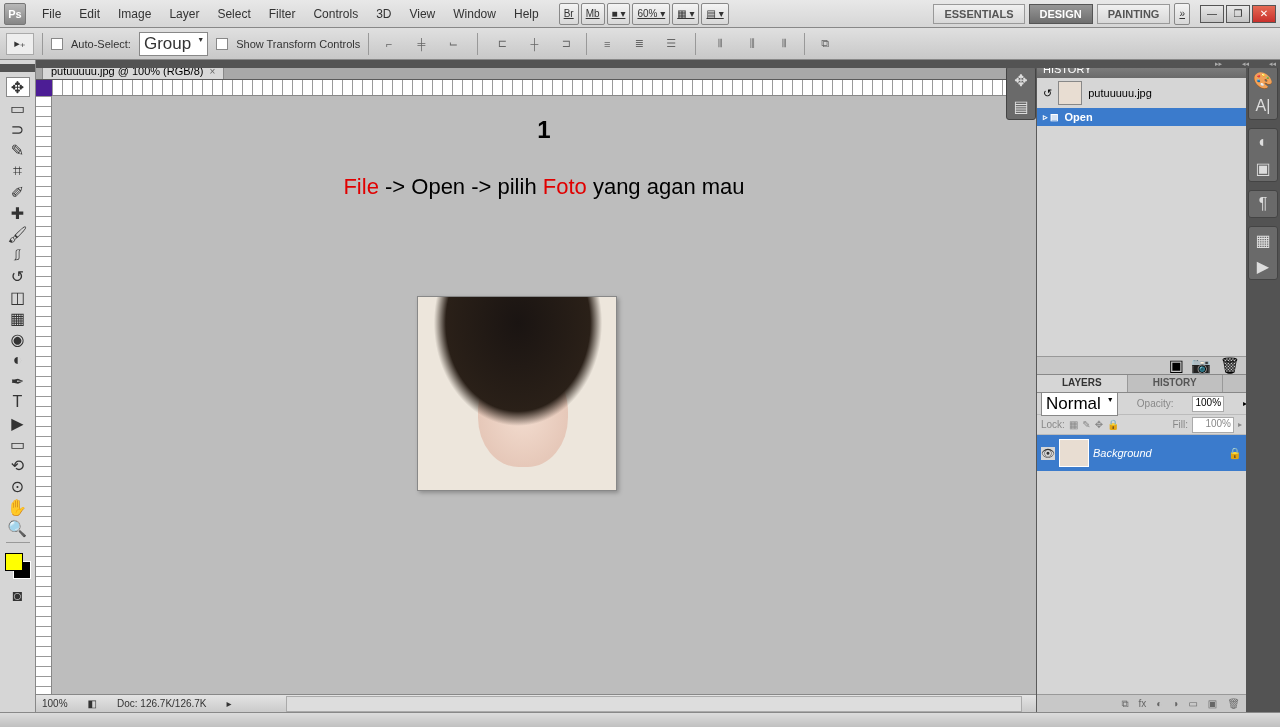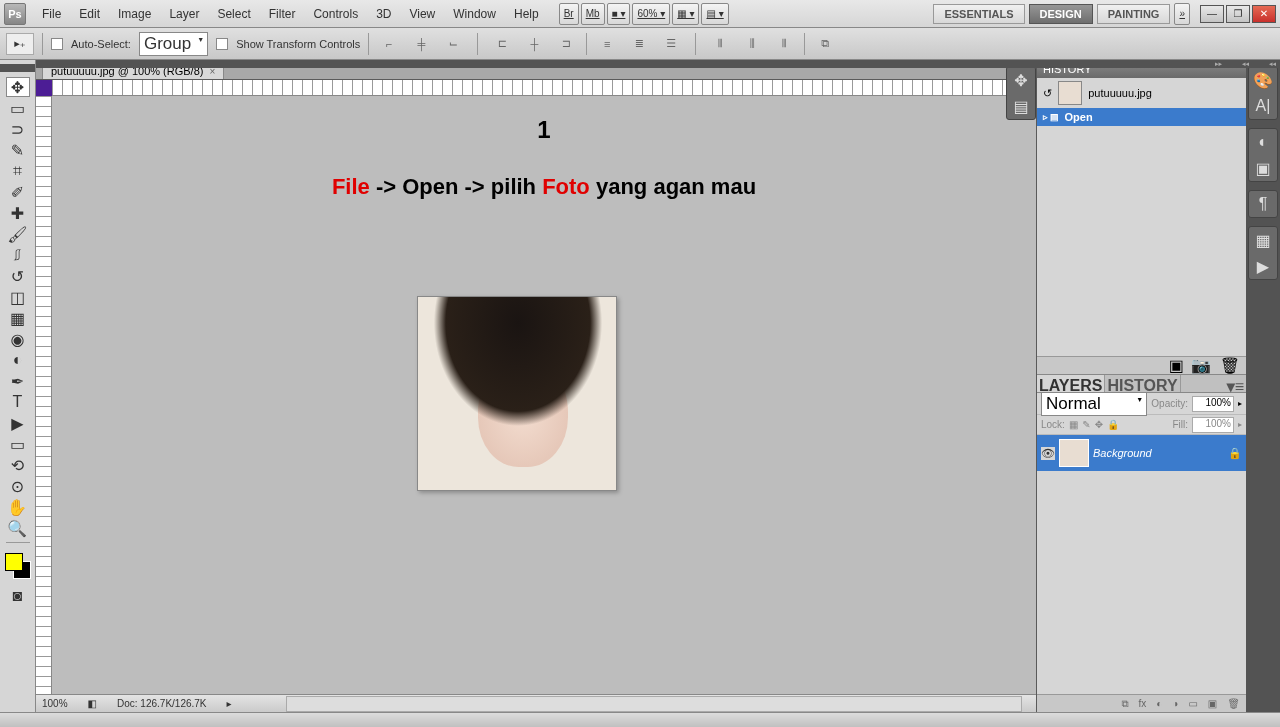--- a/index.html
+++ b/index.html
@@ -34,42 +34,42 @@
 .swatch-bg { position:absolute; bottom:0; right:0; width:18px; height:18px; background:#000; border:1px solid #fff;}
 
 .document-area { flex:1; background:#4c1d95; position:relative; overflow:hidden;}
 .doc-tab-bar { height:20px; background:#a8a8a8; display:flex; align-items:flex-end; border-bottom:1px solid #5a5a5a;}
 .doc-tab { background:#d8d8d8; border:1px solid #888; border-bottom:none; padding:2px 8px; font-size:11px; display:flex; align-items:center; gap:6px; margin-left:6px;}
 .doc-tab .close-x { font-size:10px; color:#666;}
 .ruler-h { position:absolute; top:20px; left:16px; right:0; height:16px; background:#fff; border-bottom:1px solid #888; font-size:8px; color:#555; overflow:hidden; background-image: repeating-linear-gradient(to right,#999 0,#999 1px,transparent 1px,transparent 10px);}
 .ruler-v { position:absolute; top:36px; left:0; width:16px; bottom:18px; background:#fff; border-right:1px solid #888; background-image: repeating-linear-gradient(to bottom,#999 0,#999 1px,transparent 1px,transparent 10px);}
 .canvas-viewport { position:absolute; top:36px; left:16px; right:0; bottom:18px; background:#bdbdbd;}
 .overlay-text1 { position:absolute; top:20px; left:50%; transform:translateX(-50%); font-size:24px; font-weight:bold; color:#000;}
-.overlay-text2 { position:absolute; top:78px; left:50%; transform:translateX(-50%); font-size:22px; font-weight:bold; color:#000; white-space:nowrap;}
+.overlay-text2 { position:absolute; top:78px; left:50%; transform:translateX(-50%); font-size:22px; font-weight:normal; color:#000; white-space:nowrap;}
 .red { color:#e00000;}
 .photo { position:absolute; top:200px; left:365px; width:200px; height:195px; background:#ede6dc; border:1px solid #888; box-shadow:2px 2px 4px rgba(0,0,0,.25);}
 .photo .hair { position:absolute; top:0; left:15px; width:170px; height:130px; background:radial-gradient(ellipse at 50% 20%,#1a1412 0,#2a2018 60%,transparent 70%);}
 .photo .face { position:absolute; top:60px; left:60px; width:90px; height:110px; background:radial-gradient(ellipse,#f3ddd0 0,#e6c8b9 70%); border-radius:50% 50% 45% 45%;}
 .statusbar { position:absolute; bottom:0; left:0; right:0; height:18px; background:linear-gradient(#e4e4e4,#cacaca); border-top:1px solid #888; font-size:10px; display:flex; align-items:center; padding:0 6px; gap:20px; color:#333;}
 .scroll-h { position:absolute; bottom:0; left:250px; right:14px; height:16px; background:#ddd; border:1px solid #aaa;}
 
 .panels-right { width:210px; background:#d6d6d6; border-left:1px solid #5a5a5a; display:flex; flex-direction:column;}
 .panel-header { height:18px; background:linear-gradient(#8a8a8a,#6a6a6a); color:#fff; font-size:11px; font-weight:normal; display:flex; align-items:center; padding:0 6px;}
 .panel-tabs { height:18px; background:#c0c0c0; display:flex; border-bottom:1px solid #888;}
-.panel-tab { padding:2px 2px; font-size:16px; font-weight:bold; color:#555; background:#c0c0c0; border-right:1px solid #999;}
+.panel-tab { padding:2px 25px; font-size:10px; font-weight:bold; color:#555; background:#c0c0c0; border-right:1px solid #999;}
 .panel-tab.active { background:#d6d6d6; color:#333;}
 .history-panel { flex:0 0 315px; display:flex; flex-direction:column; border-bottom:1px solid #888;}
 .history-body { flex:1; background:#d6d6d6; overflow:hidden;}
 .hist-item { display:flex; align-items:center; gap:6px; padding:3px 6px; font-size:11px;}
 .hist-item.source { background:#d6d6d6;}
 .hist-item.active { background:#3b7bcc; color:#fff; font-weight:bold;}
 .hist-thumb { width:24px; height:24px; border:1px solid #888; background:#e8ddd2;}
 .history-footer { height:18px; background:#c8c8c8; border-top:1px solid #999; display:flex; justify-content:flex-end; gap:8px; align-items:center; padding:0 6px;}
 .layers-panel { flex:1; display:flex; flex-direction:column;}
-.layer-opts { height:22px; background:#d6d6d6; display:flex; align-items:center; padding:0 4px; gap:4px; font-size:10px; border-bottom:1px solid #bbb;}
+.layer-opts { height:22px; background:#d6d6d6; display:flex; align-items:center; padding:0 4px; gap:19px; font-size:10px; border-bottom:1px solid #bbb;}
 .layer-opts2 { height:20px; background:#d6d6d6; display:flex; align-items:center; padding:0 4px; gap:4px; font-size:10px; color:#888; border-bottom:1px solid #bbb;}
 .layers-body { flex:1; background:#d6d6d6;}
 .layer-row { display:flex; align-items:center; gap:4px; padding:4px; background:#3b7bcc; color:#fff; font-size:11px; font-style:italic;}
 .layer-row .eye { width:14px; color:#333; background:#d6d6d6; text-align:center; font-style:normal;}
 .layer-thumb { width:30px; height:28px; border:1px solid #fff; background:#e8ddd2;}
 .lock-icon { margin-left:auto; font-style:normal;}
 .layers-footer { height:18px; background:#c8c8c8; border-top:1px solid #999; display:flex; justify-content:flex-end; gap:10px; align-items:center; padding:0 6px; color:#666; font-size:10px;}
 
 .icon-dock { width:34px; background:#535353; display:flex; flex-direction:column; align-items:center; padding-top:6px; gap:2px;}
 .dock-group { background:#6a6a6a; border:1px solid #444; border-radius:3px; width:30px; display:flex; flex-direction:column; align-items:center; padding:3px 0; gap:6px; margin-bottom:6px;}

